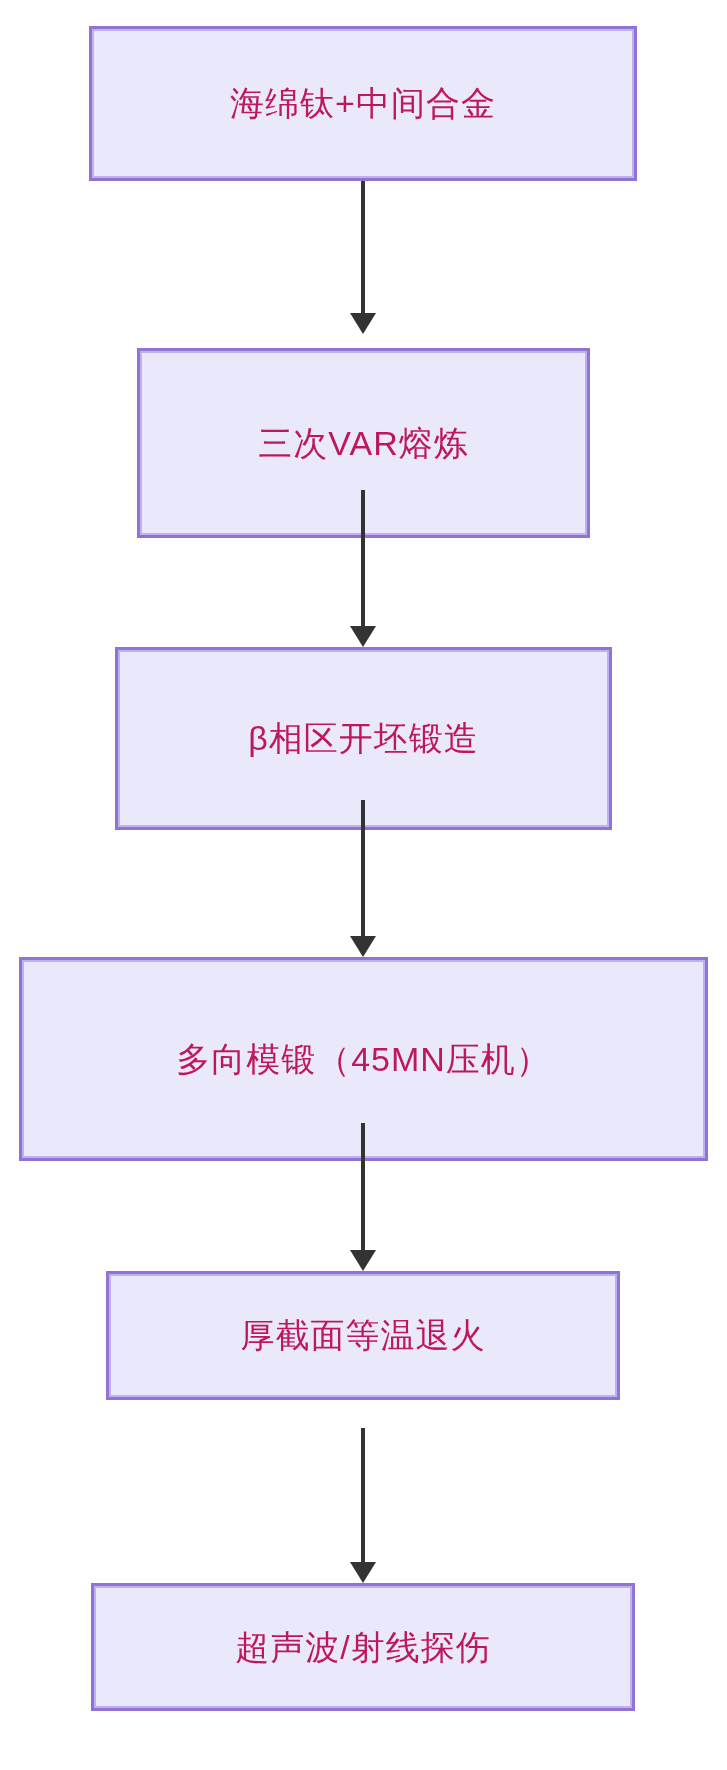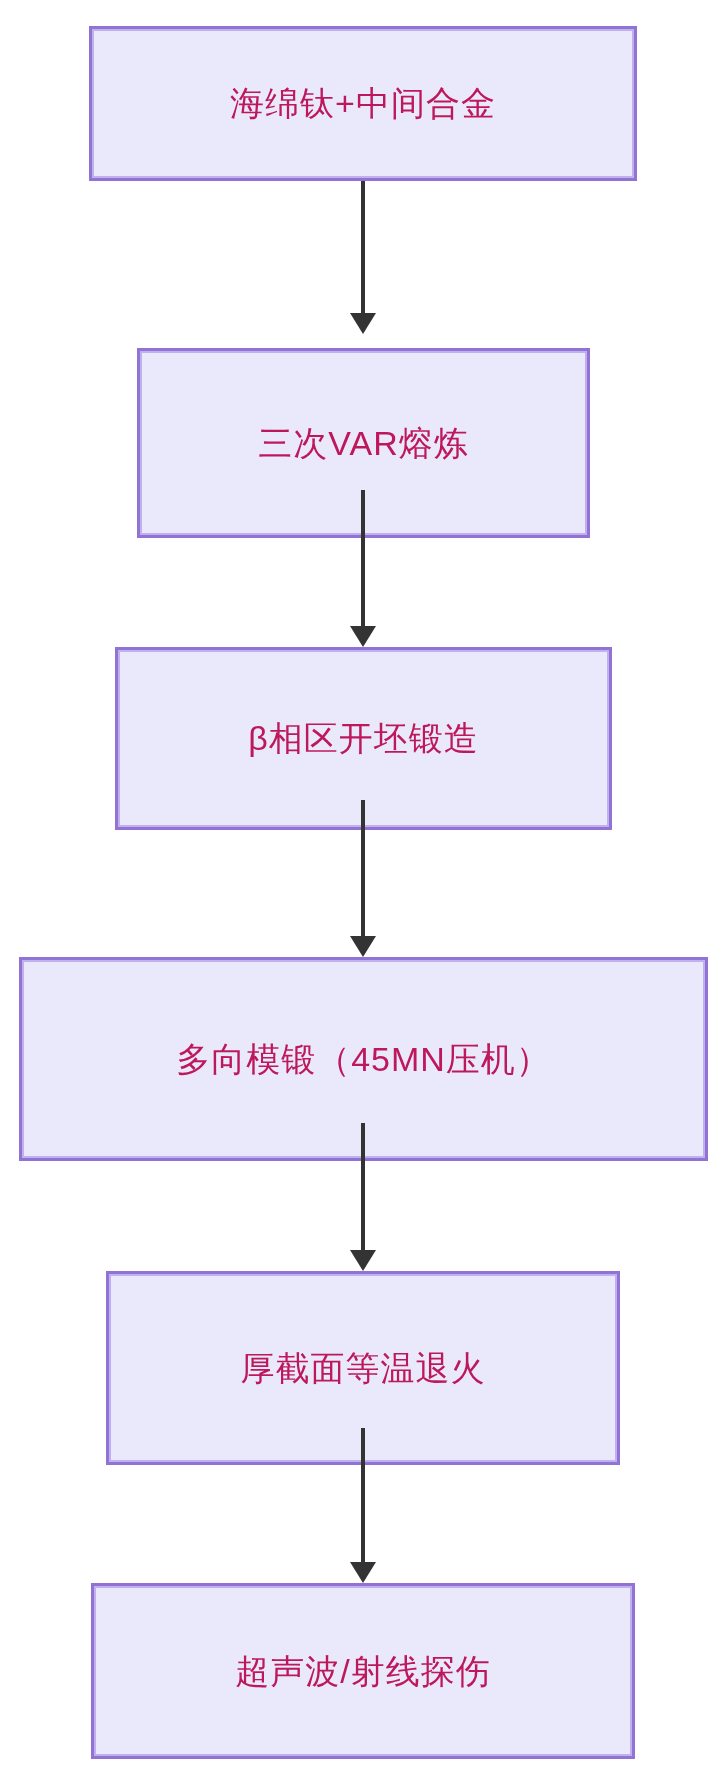--- a/index.html
+++ b/index.html
@@ -30,22 +30,22 @@
     font-size: 34px;
     line-height: 1.25;
     color: #be185d;
     letter-spacing: 1px;
     white-space: nowrap;
   }
   .node1 { left:  89px; top:   26px; width: 548px; height: 155px; }
   .node2 { left: 137px; top:  324px; width: 453px; height: 190px; margin-top: 24px; }
   .node3 { left: 115px; top:  647px; width: 497px; height: 183px; }
   .node4 { left:  19px; top:  957px; width: 689px; height: 204px; }
-  .node5 { left: 106px; top: 1271px; width: 514px; height: 194px; text-align: center; }
-  .node6 { left:  91px; top: 1583px; width: 544px; height: 176px; }
+  .node5 { left: 106px; top: 1271px; width: 514px; height: 129px; text-align: center; }
+  .node6 { left:  91px; top: 1583px; width: 544px; height: 128px; }
 
   .arrow {
     position: absolute;
     left: 363px;
     transform: translateX(-50%);
     width: 28px;
     display: flex;
     flex-direction: column;
     align-items: center;
   }

